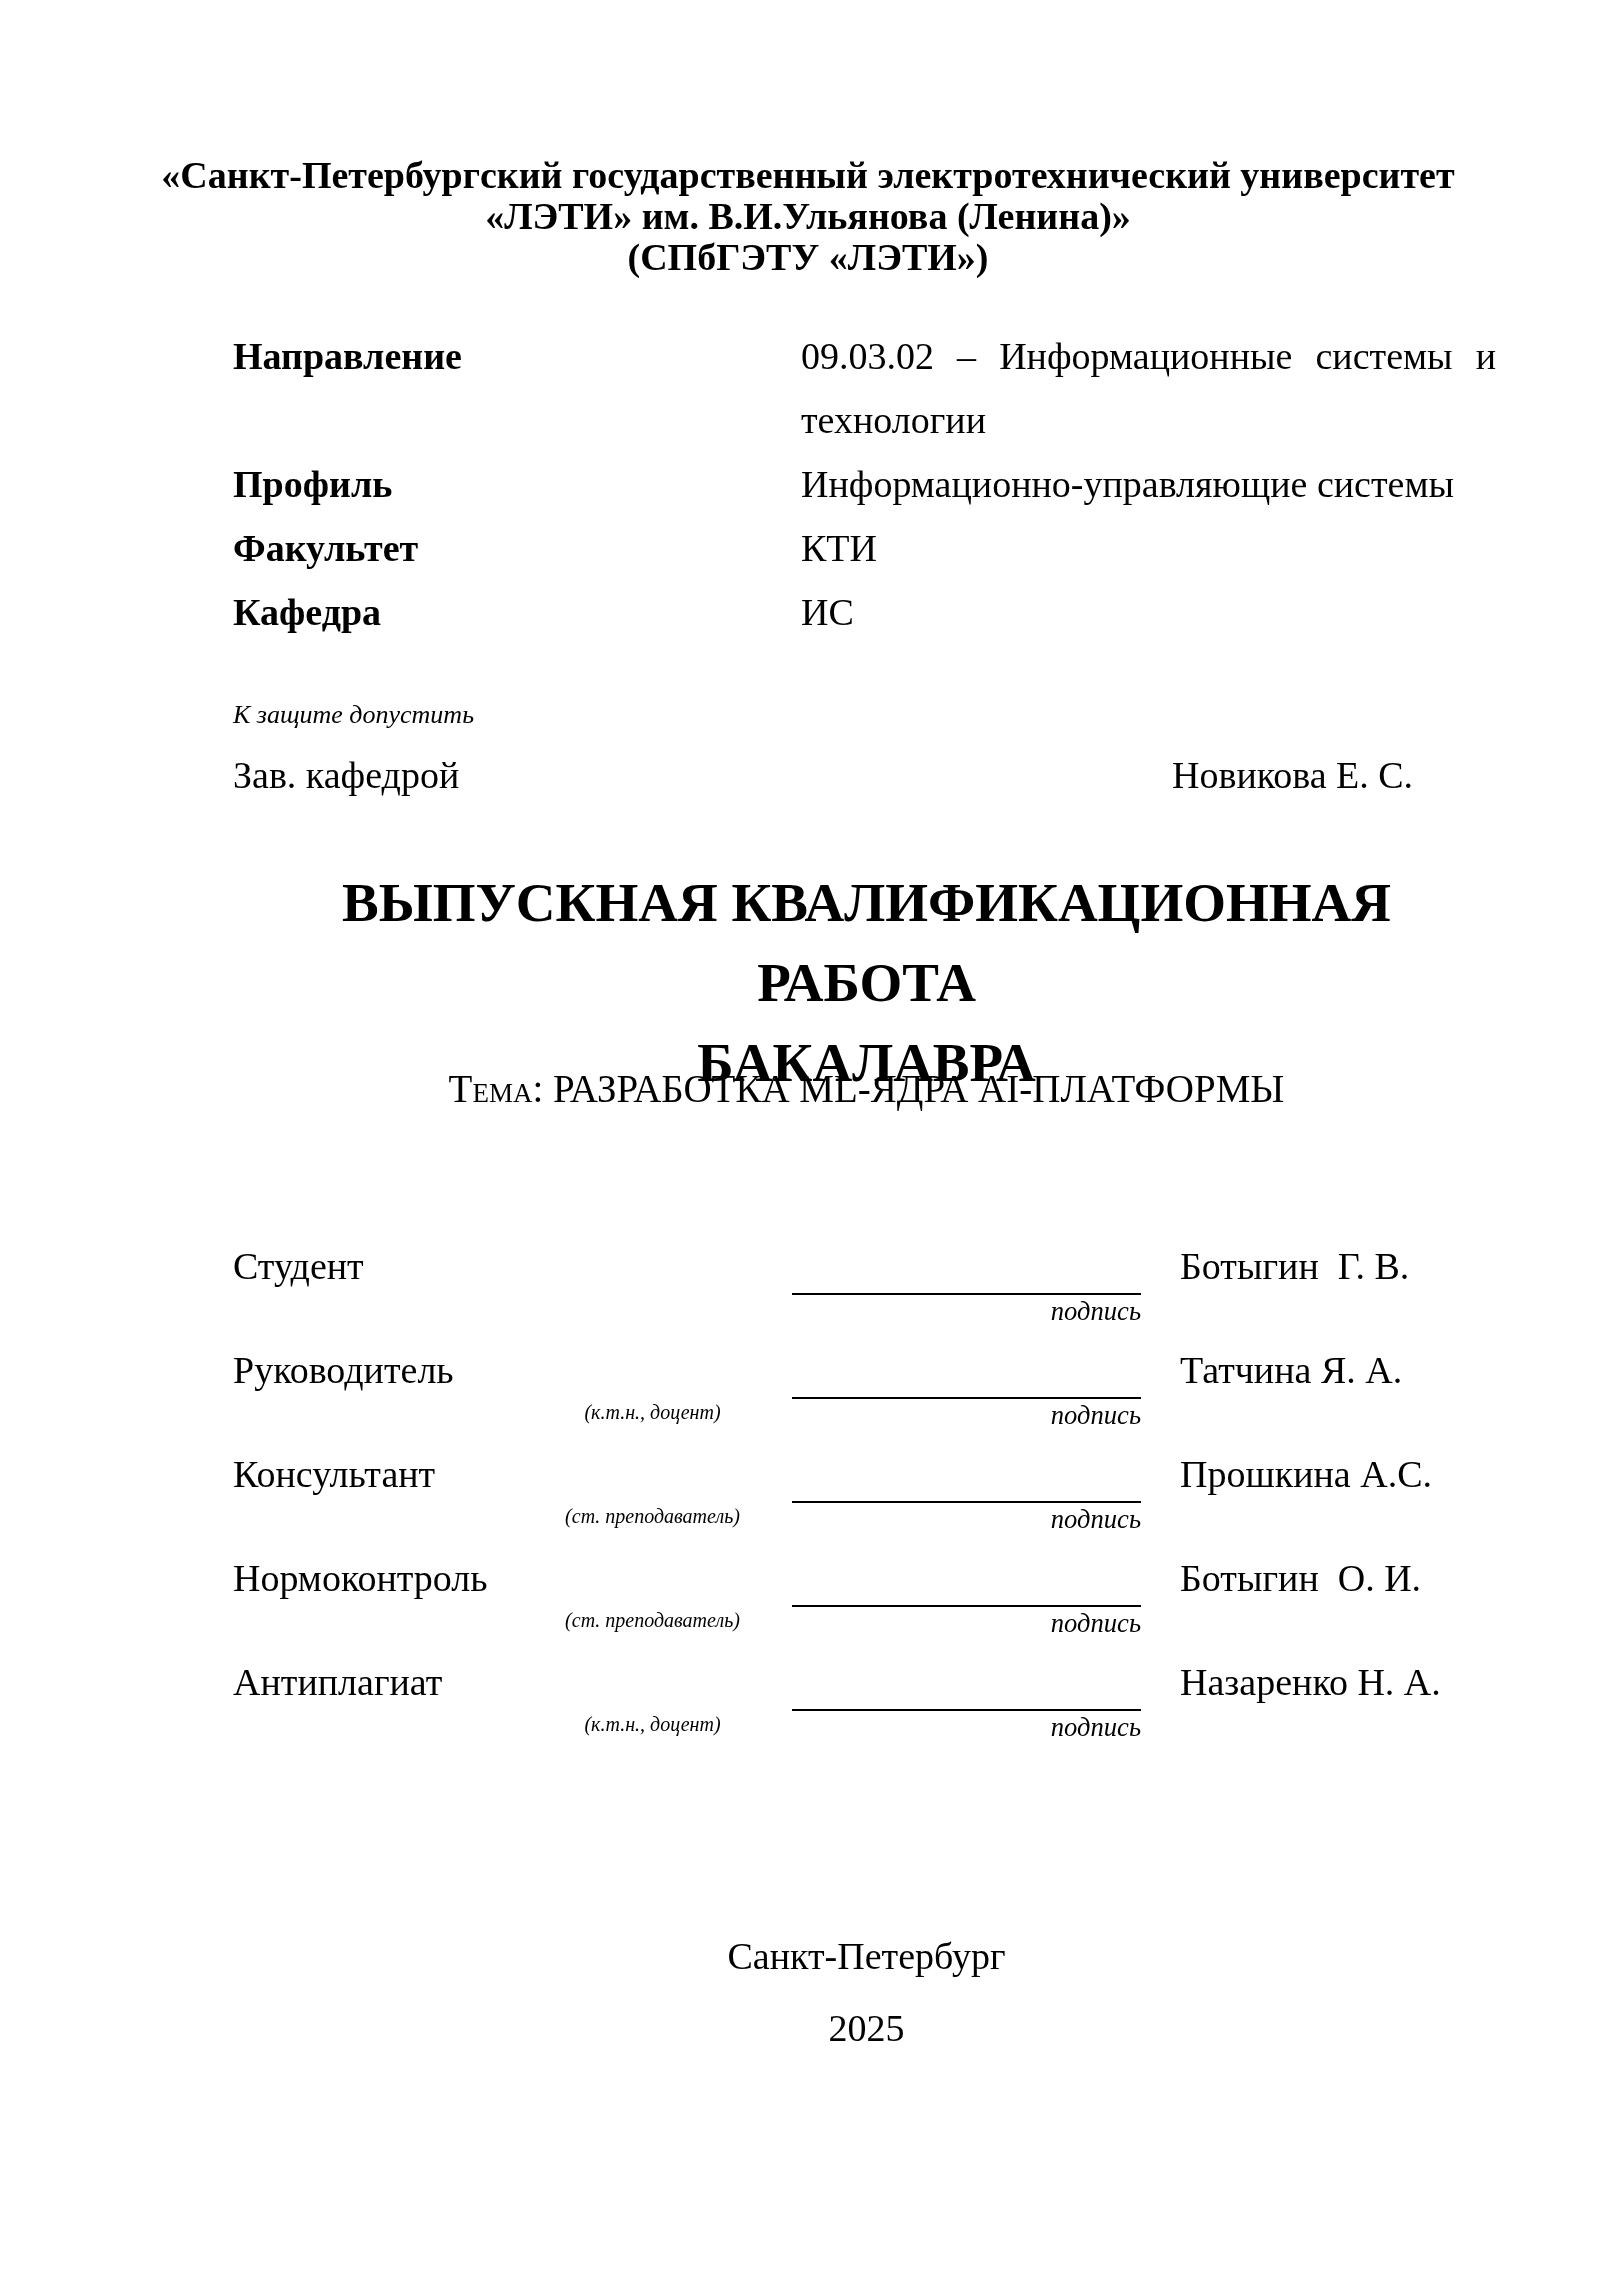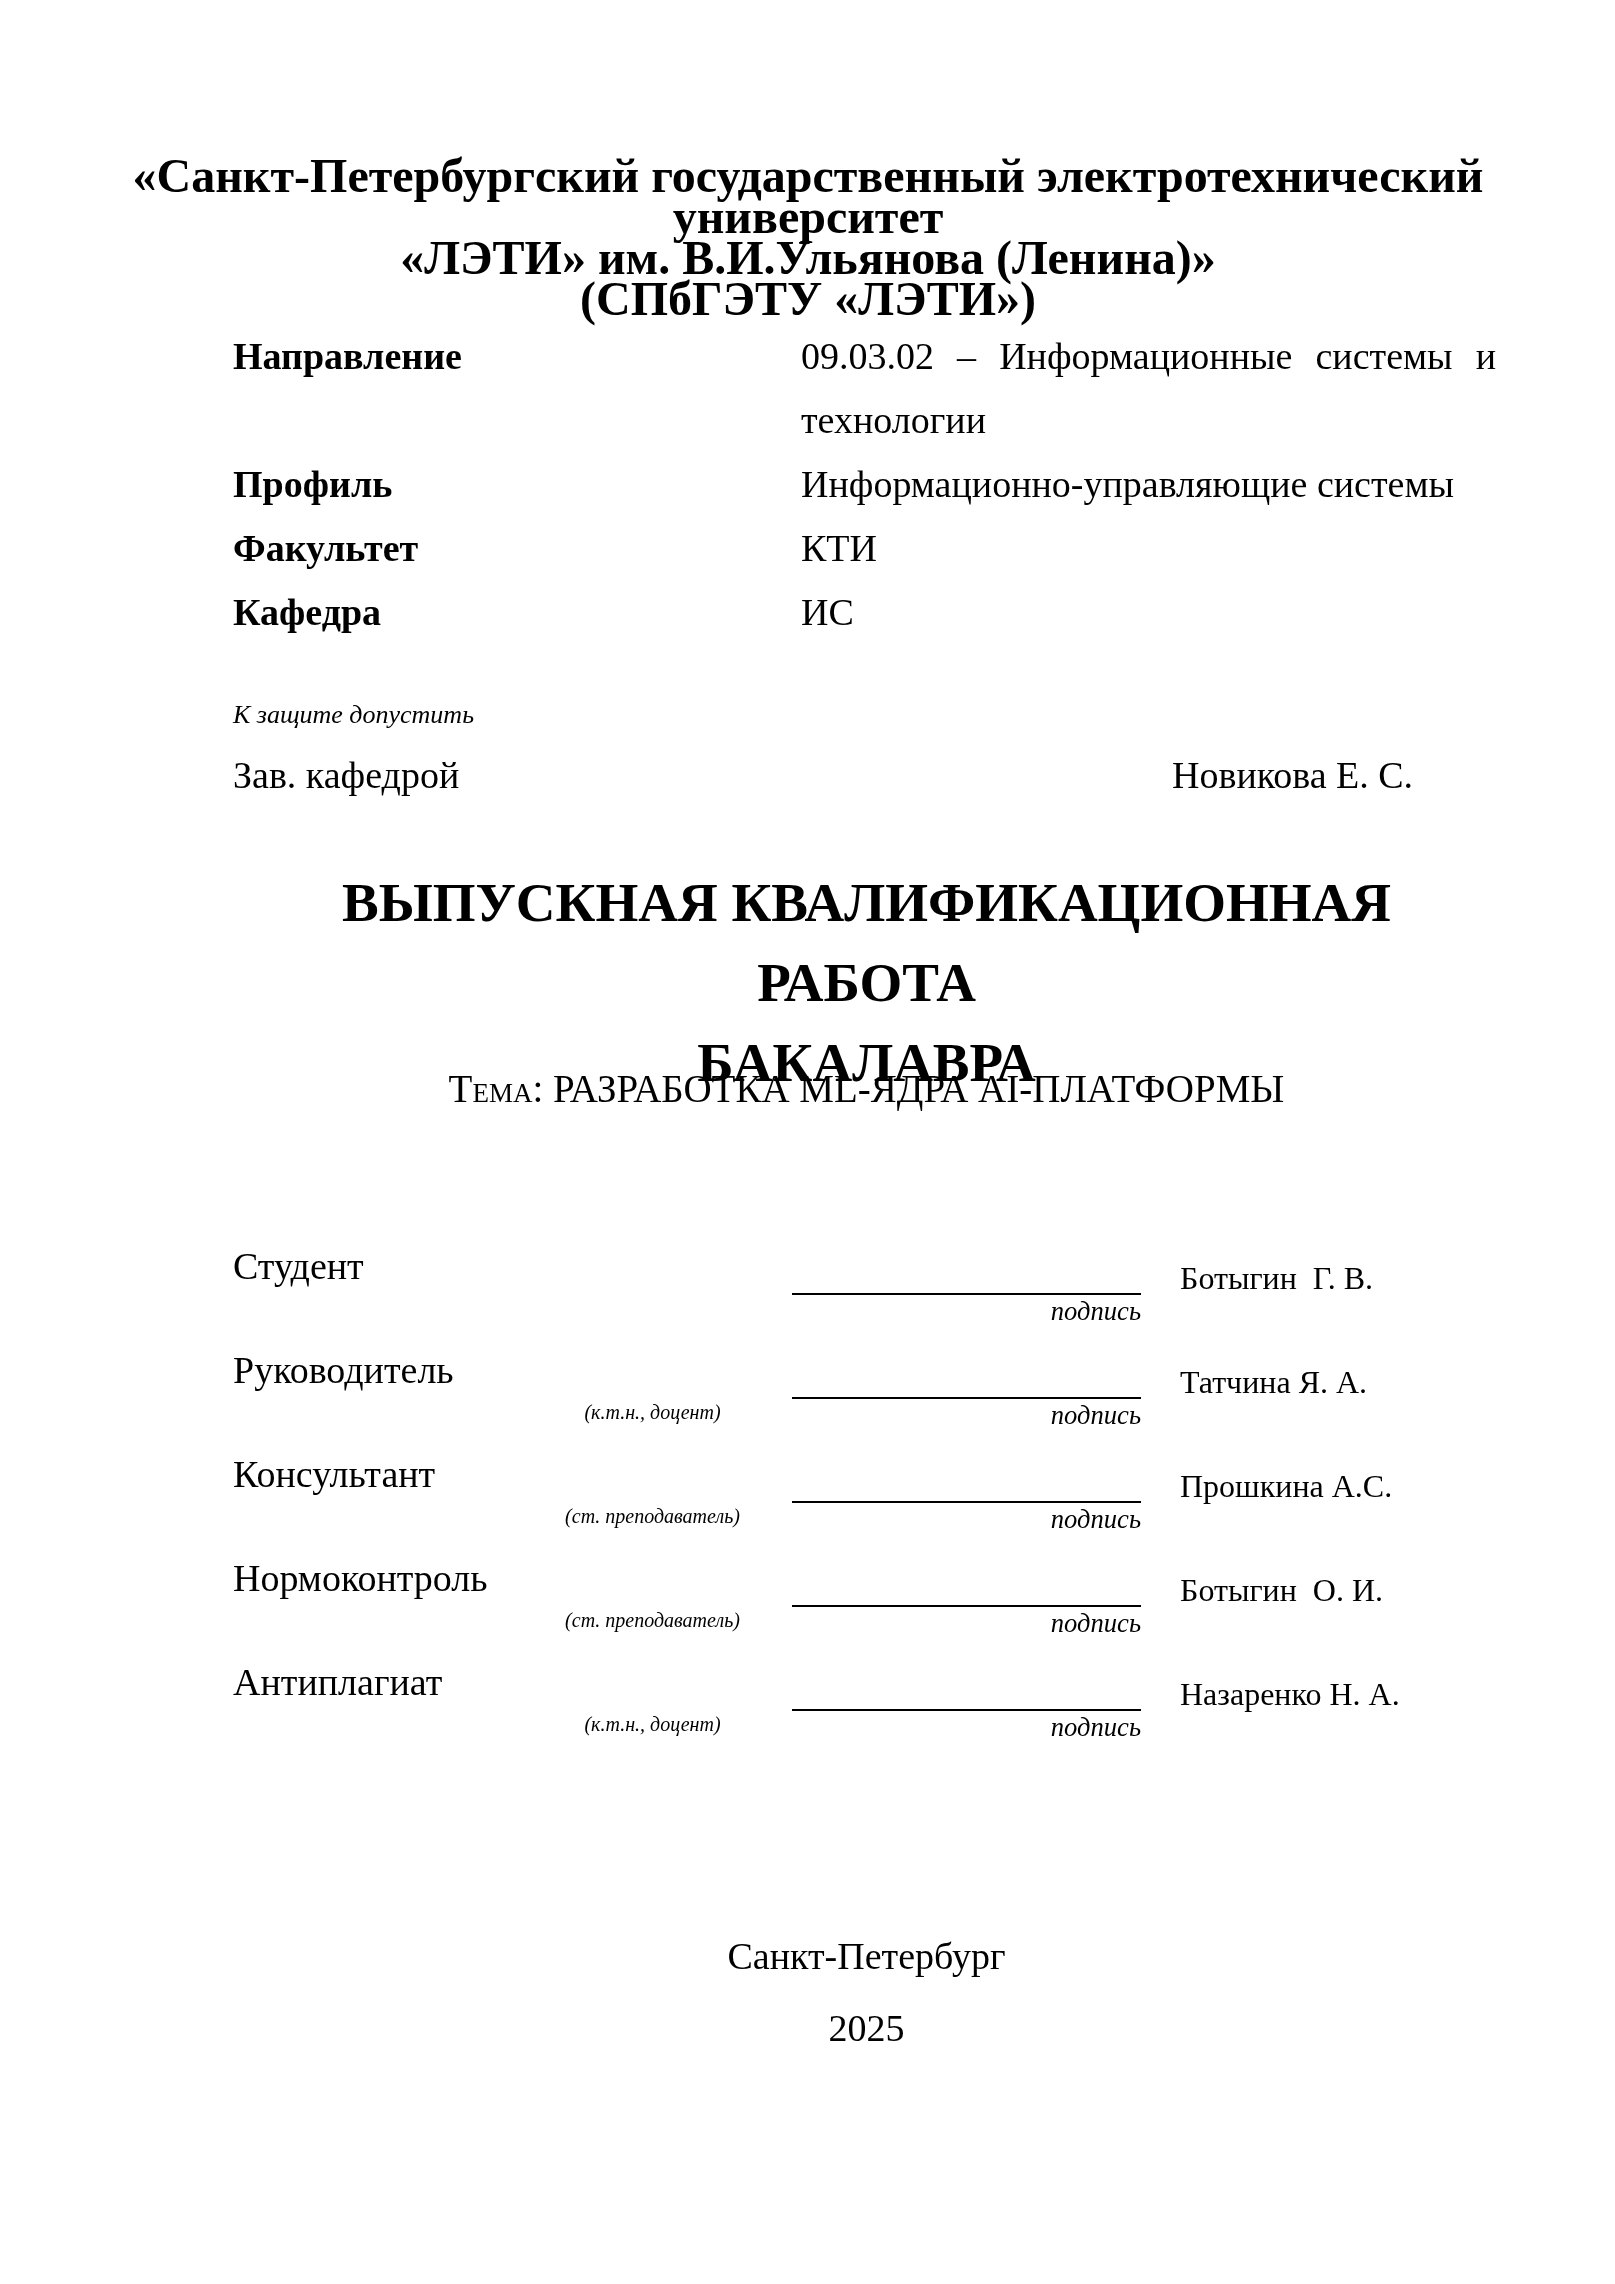--- a/index.html
+++ b/index.html
@@ -13,21 +13,21 @@
     font-family: "Liberation Serif", "DejaVu Serif", serif;
     overflow: hidden;
   }
   .abs { position: absolute; }
 
   
   .uni-header {
     left: 0; right: 0; top: 155px;
     text-align: center;
     font-weight: bold;
-    font-size: 48px;
+    font-size: 38px;
     line-height: 41px;
   }
 
   
   .info-label {
     left: 233px;
     font-weight: bold;
     font-size: 38px;
     line-height: 41px;
     white-space: pre;
@@ -85,22 +85,22 @@
     position: absolute; left: 792px; top: 47px; width: 349px;
     border-top: 2.3px solid #000;
   }
   .sig-caption {
     position: absolute; left: 792px; top: 50px; width: 349px;
     text-align: right;
     font-style: italic;
     font-size: 26.6px; line-height: 31px;
   }
   .sig-name {
-    position: absolute; left: 1180px; top: 12px;
-    font-size: 32px; line-height: 41px; white-space: pre;
+    position: absolute; left: 1180px; top: 0;
+    font-size: 38px; line-height: 41px; white-space: pre;
   }
 
   
   .footer-city { left: 233px; width: 1267px; top: 1936px; text-align: center; font-size: 38px; line-height: 41px; }
   .footer-year { left: 233px; width: 1267px; top: 2008px; text-align: center; font-size: 38px; line-height: 41px; }
 </style>
 </head>
 <body>
 
 <div class="page">

